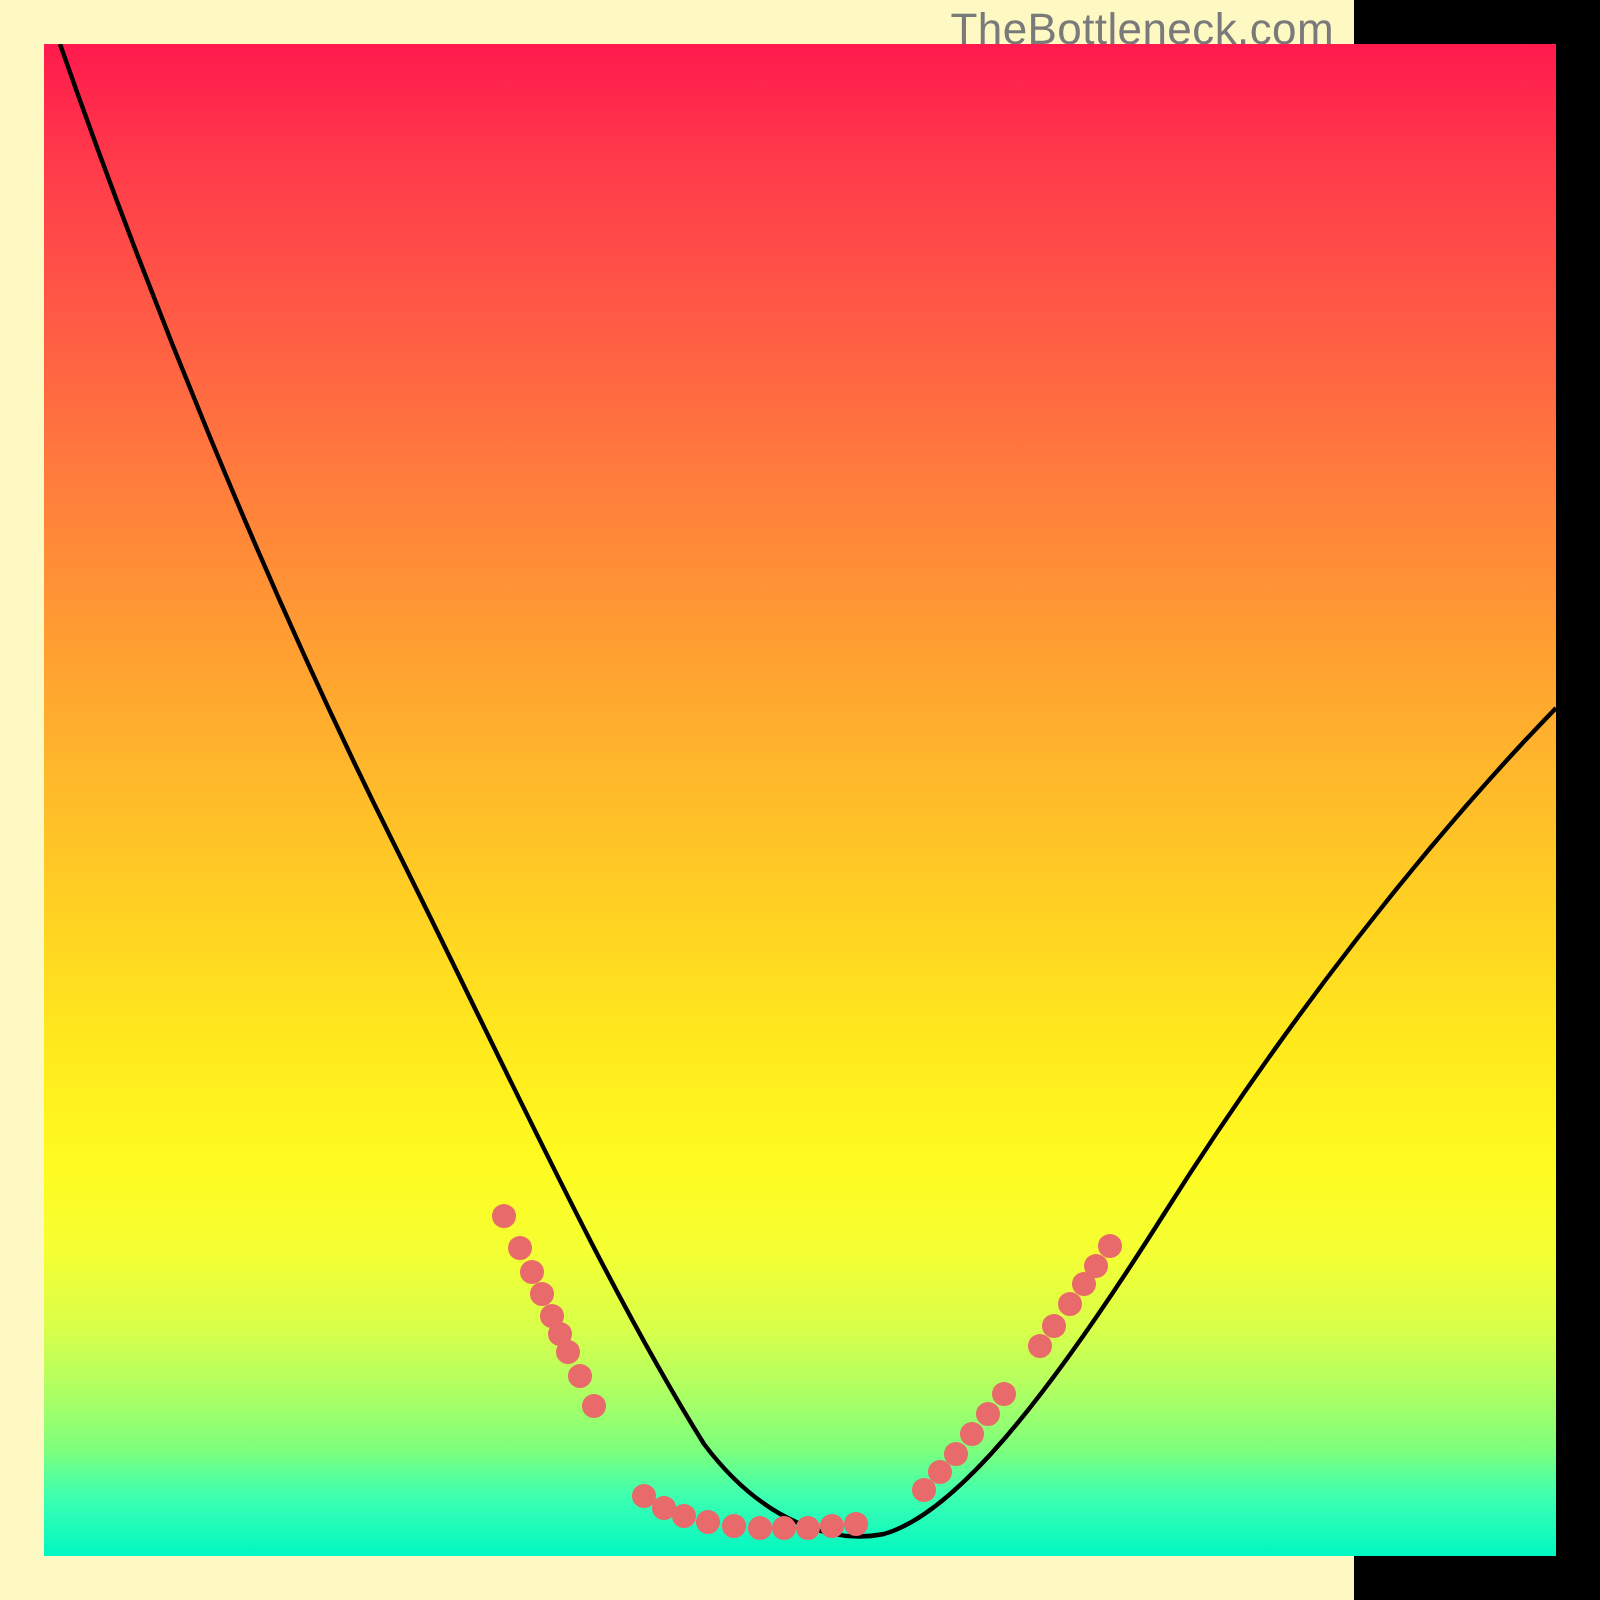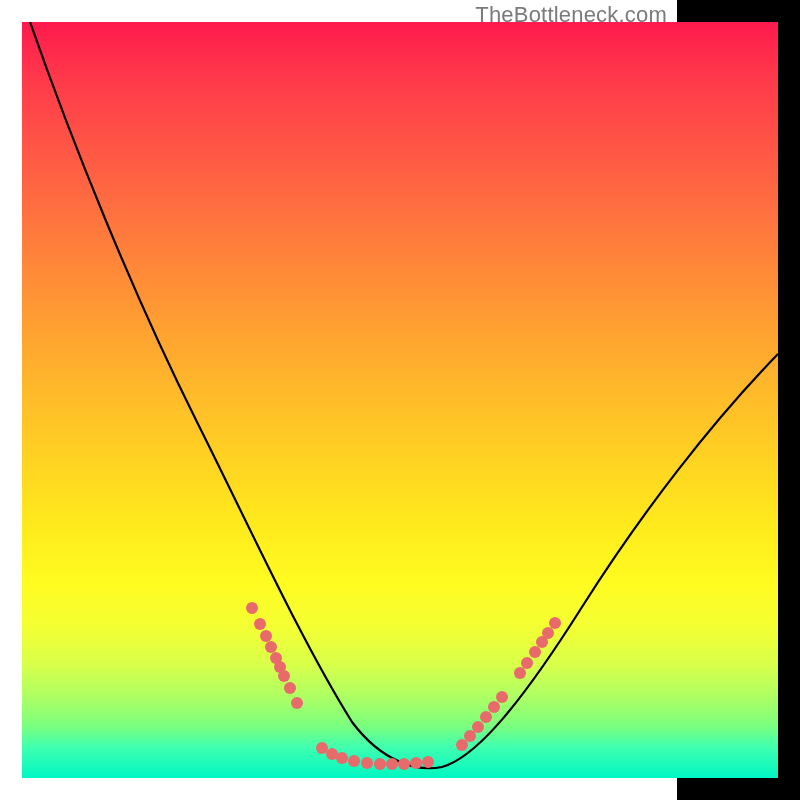--- a/index.html
+++ b/index.html
@@ -10,21 +10,21 @@
     background: #000;
     overflow: hidden;
     font-family: Arial, Helvetica, sans-serif;
   }
   .frame {
     position: absolute;
     left: 0;
     top: 0;
     width: 677px;
     height: 800px;
-    background: #ffffff;
+    background: #fef9c3;
   }
   .plot {
     position: absolute;
     left: 22px;
     top: 22px;
     width: 756px;
     height: 756px;
     background: linear-gradient(to bottom,
       #ff1a4d 0%,
       #ff3b4a 8%,

